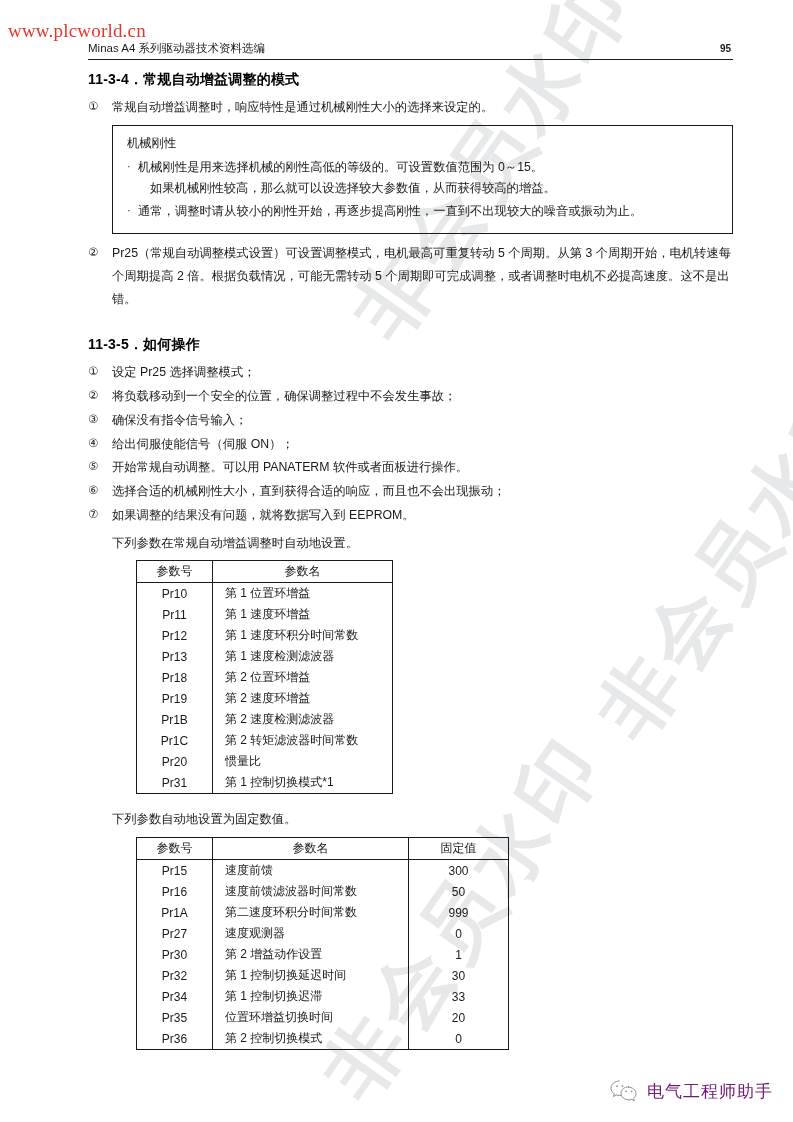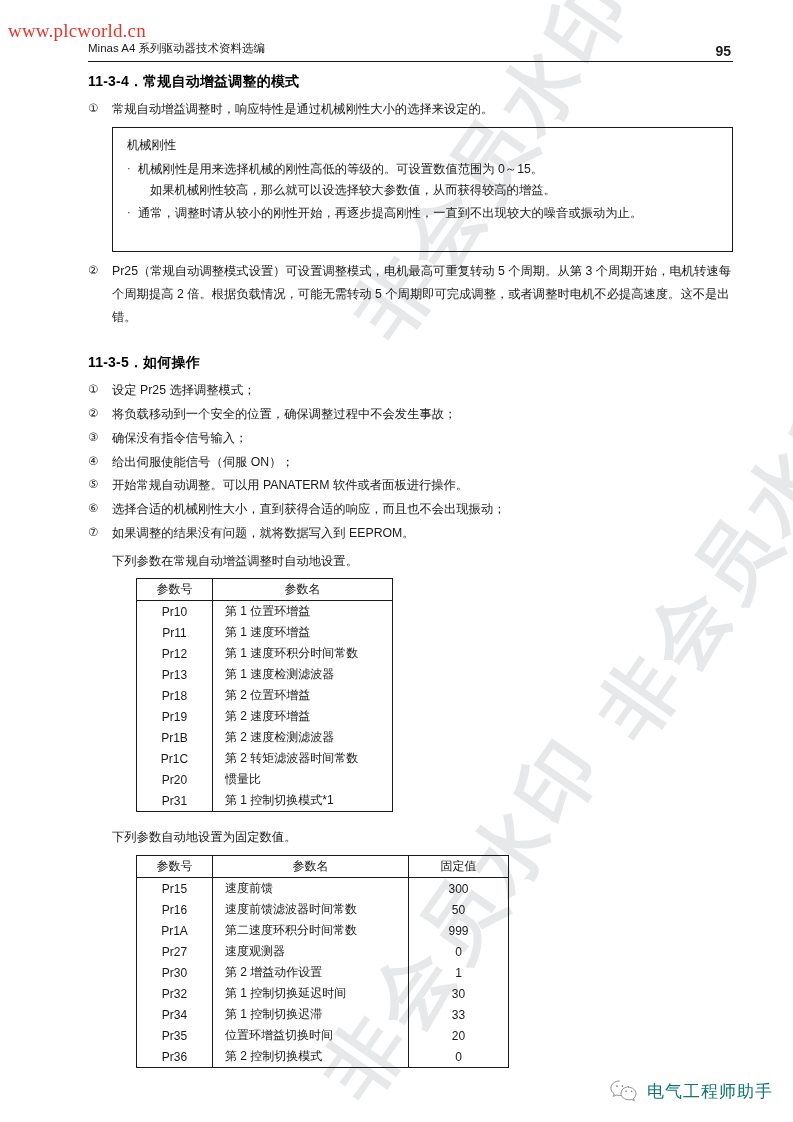--- a/index.html
+++ b/index.html
@@ -60,21 +60,21 @@
     display: flex;
     justify-content: space-between;
     border-bottom: 1.3px solid #1a1a1a;
     padding-bottom: 3px;
   }
   #header-title {
     font-size: 11.5px;
     color: #1a1a1a;
   }
   #page-number {
-    font-size: 14px;
+    font-size: 10px;
     font-weight: 700;
     color: #1a1a1a;
     position: relative;
     top: 2px;
     padding: 0 2px 1px 2px;
   }
 
   h2.section-heading {
     font-size: 14px;
     font-weight: 700;
@@ -99,21 +99,21 @@
     font-size: 11.5px;
     line-height: 1.85;
   }
   .num-text { flex: 1 1 auto; text-align: justify; }
   .num-text .ln { display: block; }
 
   
   .callout {
     border: 1.2px solid #1a1a1a;
     margin: 6px 0 8px 24px;
-    padding: 9px 14px 26px 14px;
+    padding: 9px 14px 10px 14px;
     background: transparent;
   }
   .callout-title {
     font-size: 12.3px;
     margin-bottom: 5px;
   }
   .callout-bullets { margin: 0; padding: 0; list-style: none; }
   .cb-item {
     display: flex;
     align-items: flex-start;
@@ -169,21 +169,21 @@
     bottom: 18px;
     display: flex;
     align-items: center;
     gap: 8px;
     z-index: 5;
   }
   #wechat-icon { width: 30px; height: 26px; display: block; }
   #wechat-label {
     font-family: "Liberation Serif", "DejaVu Serif", serif;
     font-size: 17px;
-    color: #0f766e;
+    color: #701a75;
     letter-spacing: 1px;
   }
 </style>
 </head>
 <body>
 
 <div id="watermark-layer">
   <div class="wm wm-a">非会员水印</div>
   <div class="wm wm-b">非会员水印</div>
   <div class="wm wm-c">非会员水印</div>

